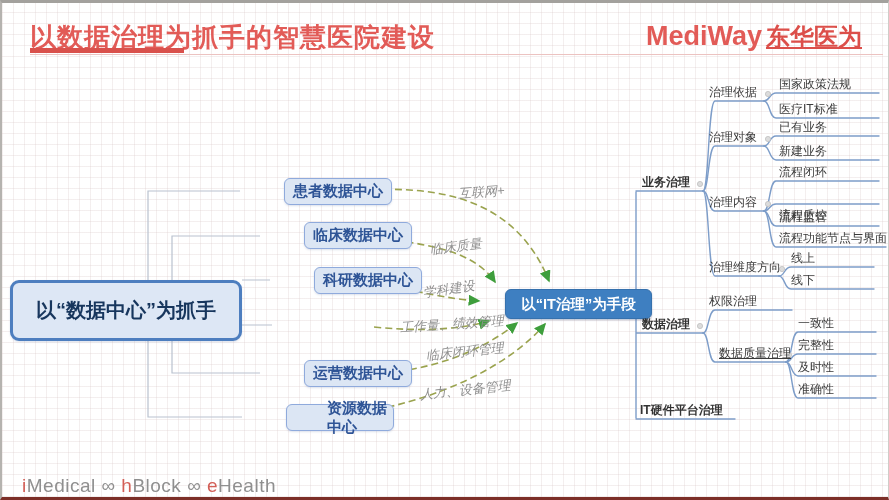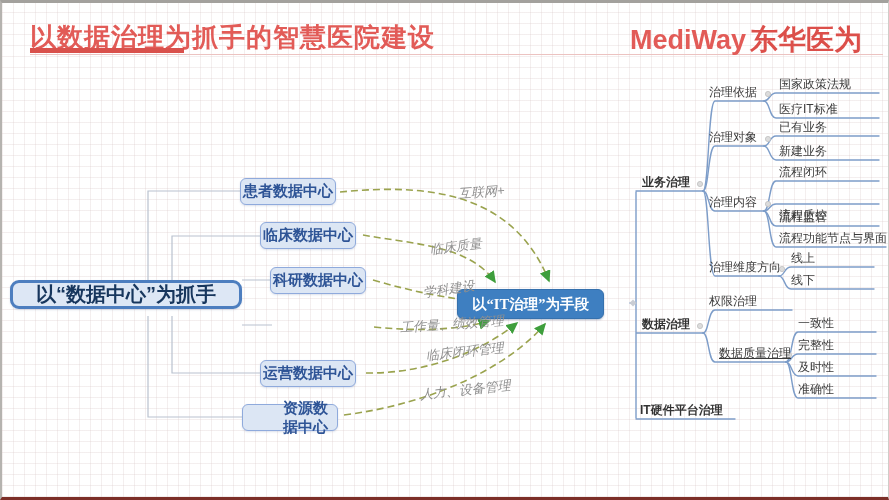--- a/index.html
+++ b/index.html
@@ -21,43 +21,42 @@
   }
   .abs{position:absolute;}
   .page-title{
     left:28px;top:17px;
     font-size:26px;font-weight:bold;color:#e25b57;letter-spacing:1px;
   }
   .title-underline-thick{left:28px;top:45px;width:154px;height:5px;background:#d9514c;}
   .title-underline-thin{left:28px;top:51px;width:853px;height:1px;background:#ecc3c1;}
   .logo{right:26px;top:18px;font-weight:bold;white-space:nowrap;}
   .logo .en{font-size:27px;color:#e25b57;letter-spacing:0;}
-  .logo .cn{font-size:28px;color:#dc4f4a;margin-left:4px;}
+  .logo .cn{font-size:24px;color:#dc4f4a;margin-left:4px;text-decoration:underline;}
   .node-box{
     box-sizing:border-box;
     background:#dce6f4;
     border:1.5px solid #8faadc;
     border-radius:6px;
     color:#2e5496;font-weight:bold;font-size:15px;
     display:flex;align-items:center;justify-content:center;
     box-shadow:0 1px 2px rgba(120,140,180,.25);
   }
   .root-box{
-    left:8px;top:277px;width:232px;height:29px;
+    left:8px;top:277px;width:232px;height:61px;
     border:3px solid #4d7ebf;border-radius:9px;
     font-size:20px;color:#17365d;background:#dde7f5;
   }
-  .dc{width:96px;height:27px;}
+  .dc{width:108px;height:27px;margin-left:44px;}
   .it-box{
-    left:455px;top:286px;width:145px;height:28px;
+    left:503px;top:286px;width:145px;height:28px;
     background:#3e7fc1;border:1px solid #3671ad;border-radius:6px;
     color:#ffffff;font-weight:bold;font-size:14.5px;
     display:flex;align-items:center;justify-content:center;
     box-shadow:0 1px 2px rgba(60,90,140,.4);
-    font-family:Liberation Serif, serif;
   }
   .arrow-label{
     font-size:13px;font-style:italic;color:#8f8f8f;white-space:nowrap;
     transform-origin:left center;
   }
   .tree-label{font-size:12px;color:#3a3a3a;white-space:nowrap;line-height:16px;}
   .tree-l1{font-weight:bold;color:#333;}
   .footer{
     left:20px;top:472px;font-size:19px;color:#8f8f8f;letter-spacing:.5px;white-space:nowrap;
   }
@@ -166,14 +165,21 @@
   <div class="abs tree-label" style="left:777px;top:184px;margin-top:20px;">流程质控</div>
   <div class="abs tree-label" style="left:777px;top:206px;">流程监管</div>
   <div class="abs tree-label" style="left:777px;top:227px;">流程功能节点与界面</div>
   <div class="abs tree-label" style="left:789px;top:247px;">线上</div>
   <div class="abs tree-label" style="left:789px;top:269px;">线下</div>
   <div class="abs tree-label" style="left:796px;top:312px;">一致性</div>
   <div class="abs tree-label" style="left:796px;top:334px;">完整性</div>
   <div class="abs tree-label" style="left:796px;top:356px;">及时性</div>
   <div class="abs tree-label" style="left:796px;top:378px;">准确性</div>
 
+  <div class="abs footer">
+    <span class="red">i</span><span>Medical</span>
+    <span>∞</span>
+    <span class="red">h</span><span>Block</span>
+    <span>∞</span>
+    <span class="red">e</span><span>Health</span>
+  </div>
 
 </div>
 
 </body></html>

